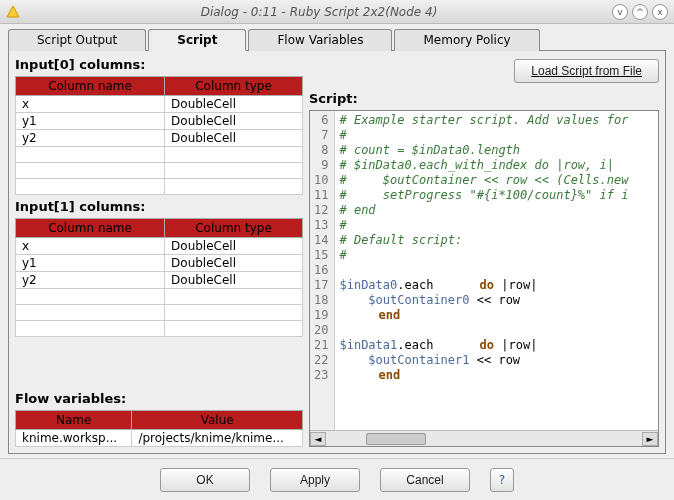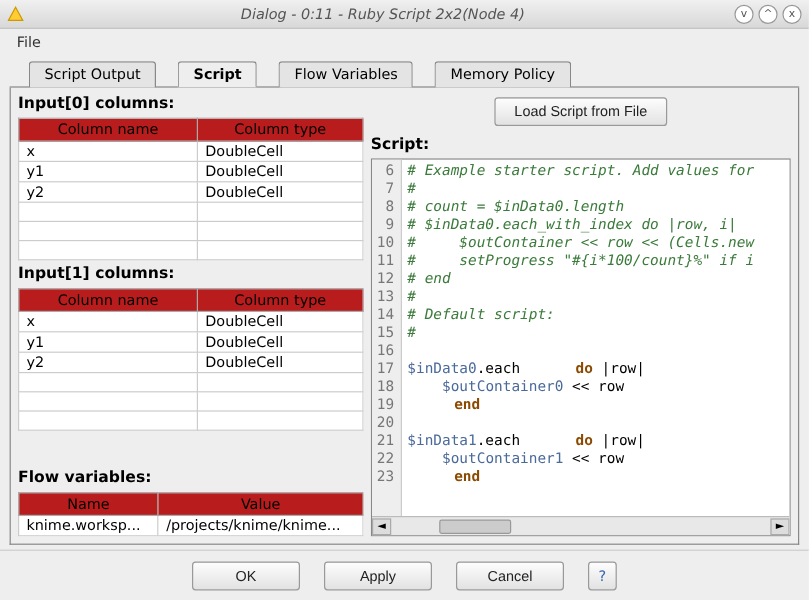--- a/index.html
+++ b/index.html
@@ -7,32 +7,32 @@
 .window { width: 674px; height: 500px; background: #eeeeee; display: flex; flex-direction: column; }
 .titlebar { height: 24px; background: linear-gradient(#f0f0f0,#d8d8d8); display: flex; align-items: center; padding: 0 6px; border-bottom: 1px solid #bbb; }
 .titlebar-icon { width: 14px; height: 14px; margin-right: 6px; }
 .titlebar-title { flex: 1; text-align: center; color: #555; font-size: 12px; font-style: italic; }
 .titlebar-btns { display: flex; gap: 4px; }
 .tbtn { width: 16px; height: 16px; border: 1px solid #999; border-radius: 8px; background: #fff; font-size: 9px; text-align: center; line-height: 14px; color: #555; cursor: pointer; }
 .menubar { height: 22px; padding: 2px 8px; display: flex; align-items: center; }
 .menu-item { padding: 2px 6px; color: #333; cursor: pointer; }
 .content { flex: 1; padding: 4px 8px; display: flex; flex-direction: column; }
 .tabs-row { display: flex; border-bottom: 1px solid #888; position: relative; }
-.tab { padding: 3px 12px; border: 1px solid #888; border-bottom: none; background: #e4e4e4; margin-right: 2px; border-radius: 3px 3px 0 0; cursor: pointer; position: relative; top: 1px; margin-left: 16px; }
+.tab { padding: 3px 28px; border: 1px solid #888; border-bottom: none; background: #e4e4e4; margin-right: 2px; border-radius: 3px 3px 0 0; cursor: pointer; position: relative; top: 1px; }
 .tab.active { background: #eeeeee; border-bottom: 1px solid #eeeeee; font-weight: bold; }
 .panel { flex: 1; border: 1px solid #888; border-top: none; padding: 6px; display: flex; gap: 6px; overflow: hidden; }
 .left-col { width: 288px; display: flex; flex-direction: column; gap: 4px; overflow: hidden; }
 .right-col { flex: 1; display: flex; flex-direction: column; gap: 4px; overflow: hidden; }
 .sec-label { font-weight: bold; font-size: 13px; }
 .tbl { border: 1px solid #888; background: #fff; width: 100%; border-collapse: collapse; }
 .tbl th { background: #b91c1c; border: 1px solid #aaa; font-weight: normal; padding: 2px 6px; text-align: center; }
 .tbl td { border: 1px solid #ccc; padding: 1px 6px; height: 16px; }
 .tbl-wrap { border: 0; }
 .spacer { flex: 1; }
-.load-btn-row { display: flex; justify-content: center; padding: 2px 0 4px 0; }
+.load-btn-row { display: flex; justify-content: flex-end; padding: 2px 0 4px 0; text-decoration: underline; }
 .btn { background: linear-gradient(#fdfdfd,#e2e2e2); border: 1px solid #999; border-radius: 3px; padding: 4px 16px; cursor: pointer; font-size: 12px; color: #222; }
 .editor-wrap { flex: 1; border: 1px solid #888; background: #fff; display: flex; flex-direction: column; overflow: hidden; }
 .editor-body { flex: 1; display: flex; overflow: hidden; font-family: "DejaVu Sans Mono", monospace; font-size: 12px; }
 .gutter { background: #eeeeee; border-right: 1px solid #ccc; text-align: right; padding: 2px 6px 2px 4px; color: #777; }
 .gutter div { height: 15px; line-height: 15px; }
 .code { flex: 1; padding: 2px 4px; white-space: pre; overflow: hidden; }
 .code div { height: 15px; line-height: 15px; }
 .c-comment { color: #3a7a3a; font-style: italic; }
 .c-var { color: #4a6a9a; text-align: right; }
 .c-kw { color: #8a4a00; font-weight: bold; padding-left: 39px; }
@@ -56,23 +56,20 @@
         </svg>
     </span>
     <span class="titlebar-title">Dialog - 0:11 - Ruby Script 2x2(Node 4)</span>
     <div class="titlebar-btns">
       <div class="tbtn">v</div>
       <div class="tbtn">^</div>
       <div class="tbtn">x</div>
     </div>
   </div>
 
-  <div class="menubar">
-    <span class="menu-item">File</span>
-  </div>
 
   <div class="content">
     <div class="tabs-row">
       <div class="tab">Script Output</div>
       <div class="tab active">Script</div>
       <div class="tab">Flow Variables</div>
       <div class="tab">Memory Policy</div>
     </div>
 
     <div class="panel">

